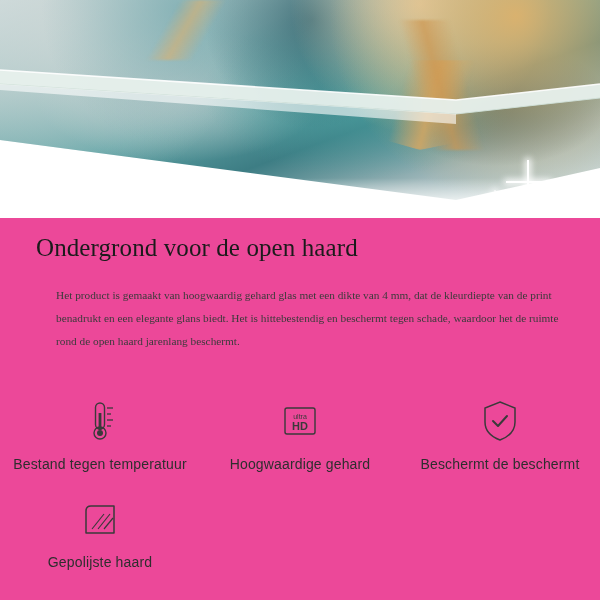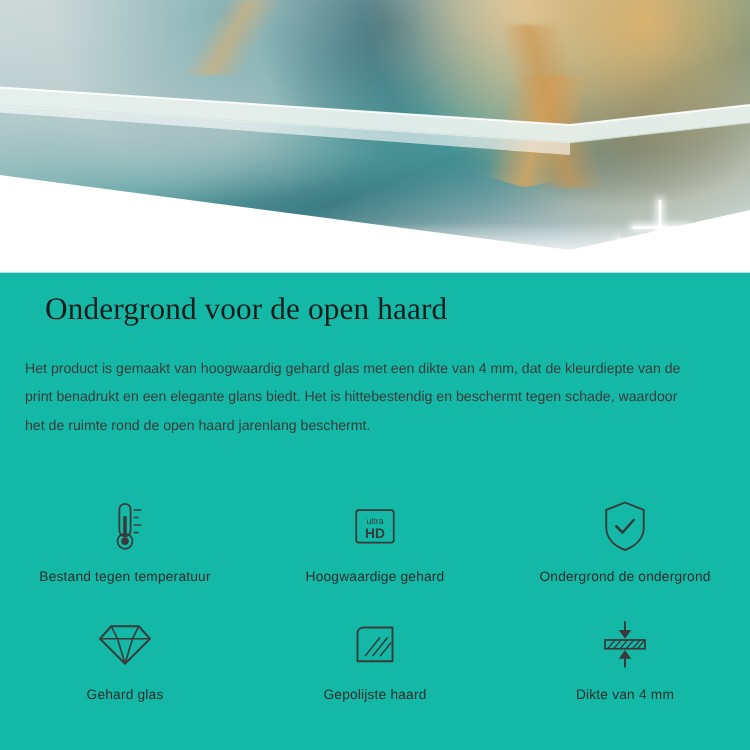--- a/index.html
+++ b/index.html
@@ -10,21 +10,21 @@
     width: 600px;
     height: 600px;
     background: #ffffff;
     font-family: "Liberation Sans", sans-serif;
     overflow: hidden;
   }
   .page {
     position: relative;
     width: 600px;
     height: 600px;
-    background: #14b8a6;
+    background: #ec4899;
   }
 
   
   .hero {
     position: relative;
     width: 600px;
     height: 218px;
     overflow: hidden;
     background: #ffffff;
   }
@@ -122,25 +122,26 @@
     line-height: 1.28;
     font-weight: 400;
     color: #1b1b1b;
     letter-spacing: 0.1px;
   }
   .headline .line2 {
     display: block;
   }
   .body-copy {
     margin: 0;
-    padding: 20px 36px 0 20px;
+    padding: 20px 36px 0 56px;
     font-size: 11.3px;
     line-height: 2.05;
     color: #3b3b3b;
     max-width: 530px;
+    font-family: Liberation Serif, serif;
   }
 
   
   .features {
     position: absolute;
     left: 0;
     top: 398px;
     width: 600px;
     display: grid;
     grid-template-columns: repeat(3, 1fr);
@@ -154,21 +155,21 @@
     gap: 12px;
   }
   .feature-icon {
     width: 46px;
     height: 46px;
     display: flex;
     align-items: center;
     justify-content: center;
   }
   .feature-label {
-    font-size: 11px;
+    font-size: 14px;
     color: #2e2e2e;
     text-align: center;
     letter-spacing: 0.15px;
   }
   svg { display: block; }
 </style>
 </head>
 <body>
 
 <div class="page">
@@ -229,62 +230,31 @@
       <div class="feature-label">Hoogwaardige gehard</div>
     </div>
 
     <div class="feature">
       <div class="feature-icon">
         <svg width="42" height="46" viewBox="0 0 42 46">
           <path d="M21 4 L36 10 V24 C36 33 29 39 21 42 C13 39 6 33 6 24 V10 Z" fill="none" stroke="#3a3a3a" stroke-width="1.5"></path>
           <polyline points="14,23 19,28 28,18" fill="none" stroke="#3a3a3a" stroke-width="2" stroke-linecap="round" stroke-linejoin="round"></polyline>
         </svg>
       </div>
-      <div class="feature-label">Ondergrond de ondergrond</div>
-    </div>
-
-    <div class="feature">
-      <div class="feature-icon">
-        <svg width="46" height="40" viewBox="0 0 46 40">
-          <path d="M12 6 H34 L43 16 L23 36 L3 16 Z" fill="none" stroke="#3a3a3a" stroke-width="1.5" stroke-linejoin="round"></path>
-          <line x1="3" y1="16" x2="43" y2="16" stroke="#3a3a3a" stroke-width="1.3"></line>
-          <line x1="12" y1="6" x2="17" y2="16" stroke="#3a3a3a" stroke-width="1.3"></line>
-          <line x1="34" y1="6" x2="29" y2="16" stroke="#3a3a3a" stroke-width="1.3"></line>
-          <line x1="17" y1="16" x2="23" y2="36" stroke="#3a3a3a" stroke-width="1.3"></line>
-          <line x1="29" y1="16" x2="23" y2="36" stroke="#3a3a3a" stroke-width="1.3"></line>
-        </svg>
-      </div>
-      <div class="feature-label">Gehard glas</div>
-    </div>
+      <div class="feature-label">Beschermt de beschermt</div>
+    </div>
+
 
     <div class="feature">
       <div class="feature-icon">
         <svg width="40" height="40" viewBox="0 0 40 40">
           <path d="M6 34 V12 C6 9 8 7 11 7 H34 V34 Z" fill="none" stroke="#3a3a3a" stroke-width="1.5" stroke-linejoin="round"></path>
           <line x1="12" y1="30" x2="24" y2="15" stroke="#3a3a3a" stroke-width="1.2"></line>
           <line x1="18" y1="30" x2="30" y2="15" stroke="#3a3a3a" stroke-width="1.2"></line>
           <line x1="24" y1="30" x2="33" y2="19" stroke="#3a3a3a" stroke-width="1.2"></line>
         </svg>
       </div>
       <div class="feature-label">Gepolijste haard</div>
     </div>
 
-    <div class="feature">
-      <div class="feature-icon">
-        <svg width="44" height="42" viewBox="0 0 44 42">
-          <line x1="22" y1="3" x2="22" y2="13" stroke="#3a3a3a" stroke-width="1.6"></line>
-          <polygon points="22,17 17,10 27,10" fill="#3a3a3a"></polygon>
-          <rect x="6" y="18" width="32" height="7" fill="none" stroke="#3a3a3a" stroke-width="1.4"></rect>
-          <line x1="8" y1="25" x2="14" y2="18" stroke="#3a3a3a" stroke-width="1.1"></line>
-          <line x1="13" y1="25" x2="19" y2="18" stroke="#3a3a3a" stroke-width="1.1"></line>
-          <line x1="18" y1="25" x2="24" y2="18" stroke="#3a3a3a" stroke-width="1.1"></line>
-          <line x1="23" y1="25" x2="29" y2="18" stroke="#3a3a3a" stroke-width="1.1"></line>
-          <line x1="28" y1="25" x2="34" y2="18" stroke="#3a3a3a" stroke-width="1.1"></line>
-          <line x1="32" y1="25" x2="37" y2="19" stroke="#3a3a3a" stroke-width="1.1"></line>
-          <polygon points="22,26 17,33 27,33" fill="#3a3a3a"></polygon>
-          <line x1="22" y1="30" x2="22" y2="40" stroke="#3a3a3a" stroke-width="1.6"></line>
-        </svg>
-      </div>
-      <div class="feature-label">Dikte van 4 mm</div>
-    </div>
 
   </div>
 </div>
 
 </body></html>

